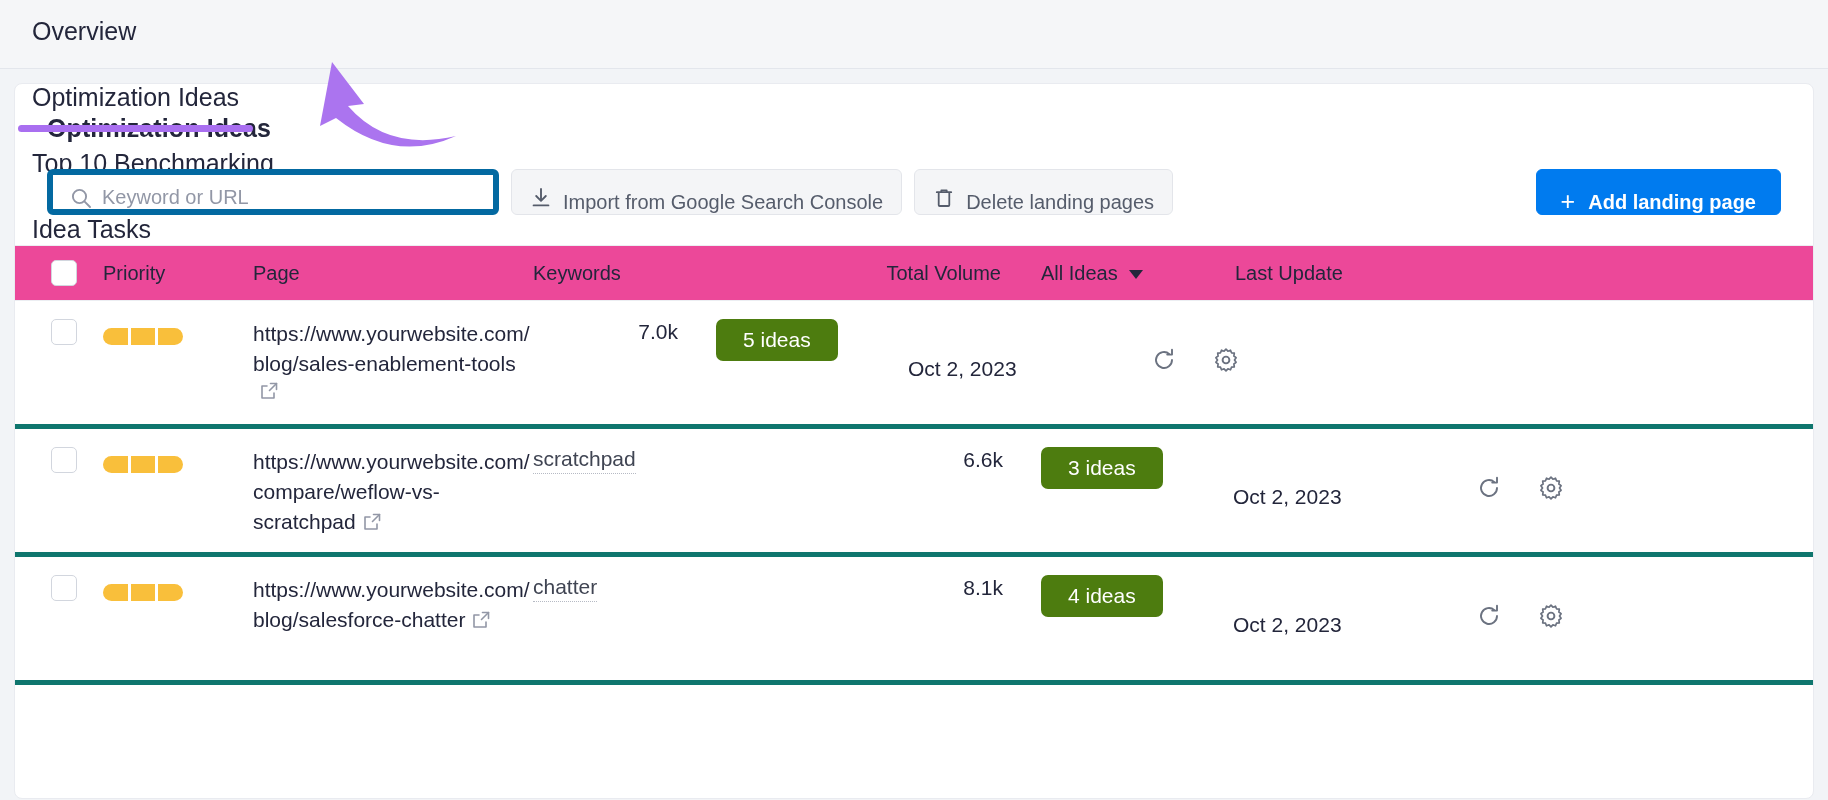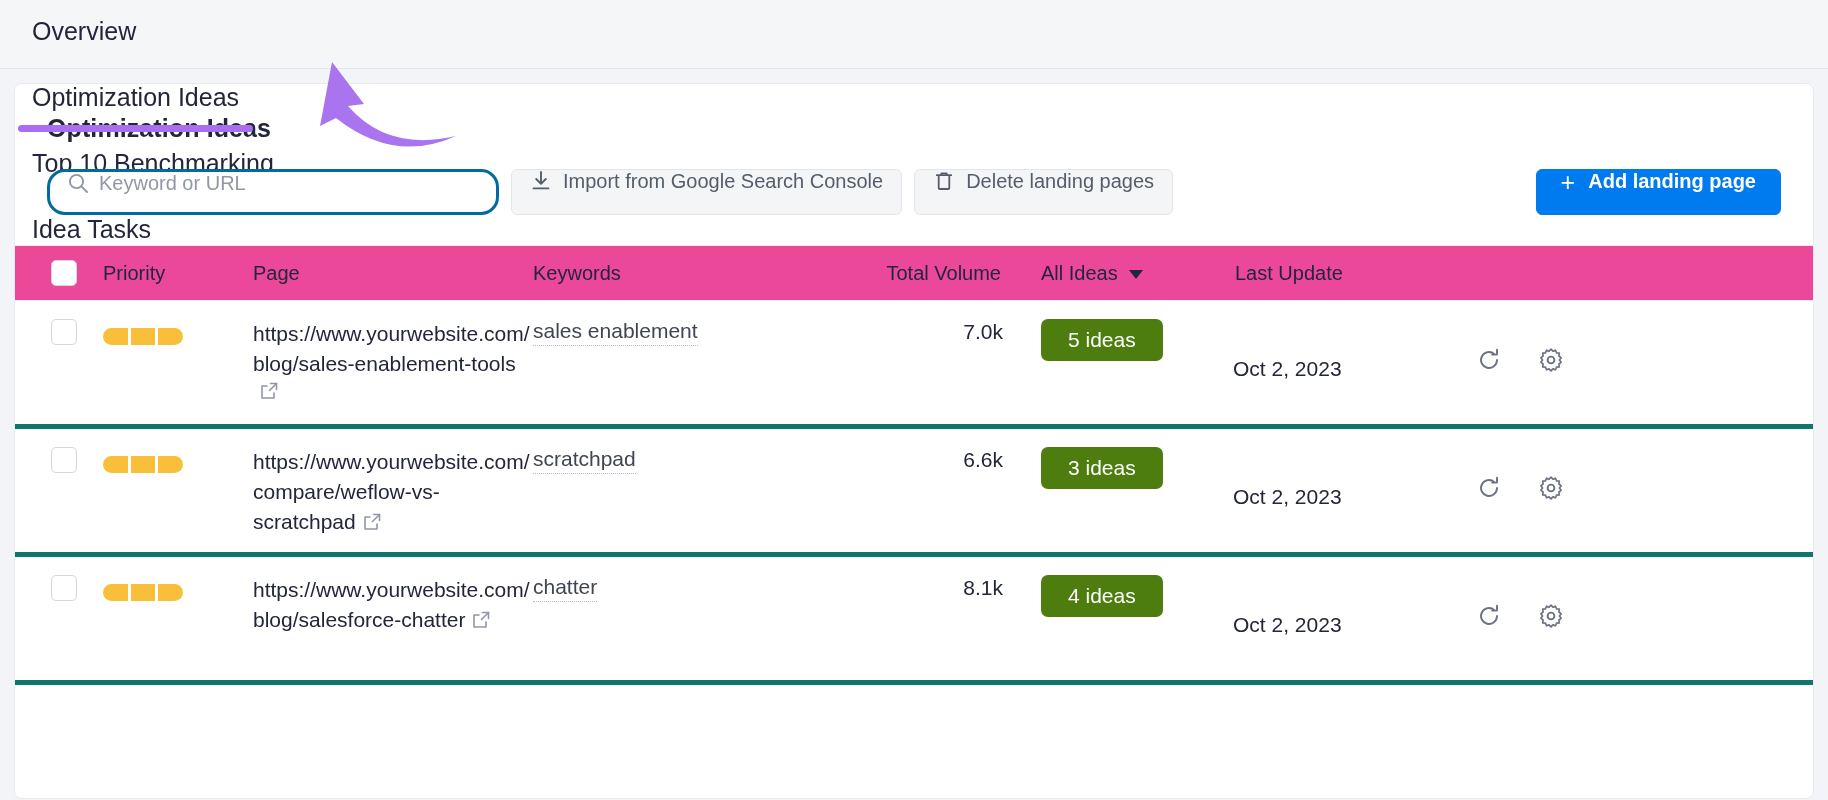--- a/index.html
+++ b/index.html
@@ -59,40 +59,40 @@
   .toolbar {
     display: flex;
     align-items: center;
     padding: 0 32px 30px 32px;
     gap: 12px;
   }
   .search-box {
     position: relative;
     width: 452px;
     height: 46px;
-    border: 3px solid #0369a1;
-    border-radius: 18px;
-    display: flex;
-    align-items: flex-start;
+    border: 6px solid #0369a1;
+    border-radius: 6px;
+    display: flex;
+    align-items: flex-end;
     background: #fff;
   }
   .search-box .mag { margin: 0 10px 0 17px; display: flex; }
   .search-box input {
     border: none; outline: none;
     font-size: 20px;
     font-family: "Liberation Sans", sans-serif;
     color: #23263b;
     width: 100%;
     background: transparent;
   }
   .search-box input::placeholder { color: #9297a6; }
 
   .btn {
     display: flex;
-    align-items: flex-start;
+    align-items: flex-end;
     gap: 11px;
     height: 46px;
     padding: 0 18px;
     border-radius: 6px;
     font-size: 20px;
     cursor: pointer;
     white-space: nowrap;
   }
   .btn-grey {
     background: #f4f5f7;
@@ -321,23 +321,20 @@
       </div>
       <div class="c-page">
         <span class="page-url">https://www.yourwebsite.com/blog/sales-enablement-tools</span><span class="ext">
           <svg width="20" height="20" viewBox="0 0 20 20">
             <path d="M11.5 2.5 H17.5 V8.5" fill="none" stroke="#9297a6" stroke-width="1.6" stroke-linecap="round" stroke-linejoin="round"></path>
             <line x1="17.5" y1="2.5" x2="10.5" y2="9.5" stroke="#9297a6" stroke-width="1.6" stroke-linecap="round"></line>
             <path d="M15 12 V17 H3 V5 H8" fill="none" stroke="#9297a6" stroke-width="1.6" stroke-linecap="round" stroke-linejoin="round"></path>
           </svg>
         </span>
       </div>
-      <div class="c-kw">
-        <span class="kw">sales enablement</span>
-      </div>
       <div class="c-vol vol">7.0k</div>
       <div class="c-ideas">
         <span class="badge">5 ideas</span>
       </div>
       <div class="c-date date">Oct 2, 2023</div>
       <div class="c-act">
         <div class="actions">
           <span class="icon-btn">
             <svg width="26" height="26" viewBox="0 0 26 26">
               <path d="M21 13 a8 8 0 1 1 -2.6 -5.9" fill="none" stroke="#6b7280" stroke-width="1.9" stroke-linecap="round"></path>

